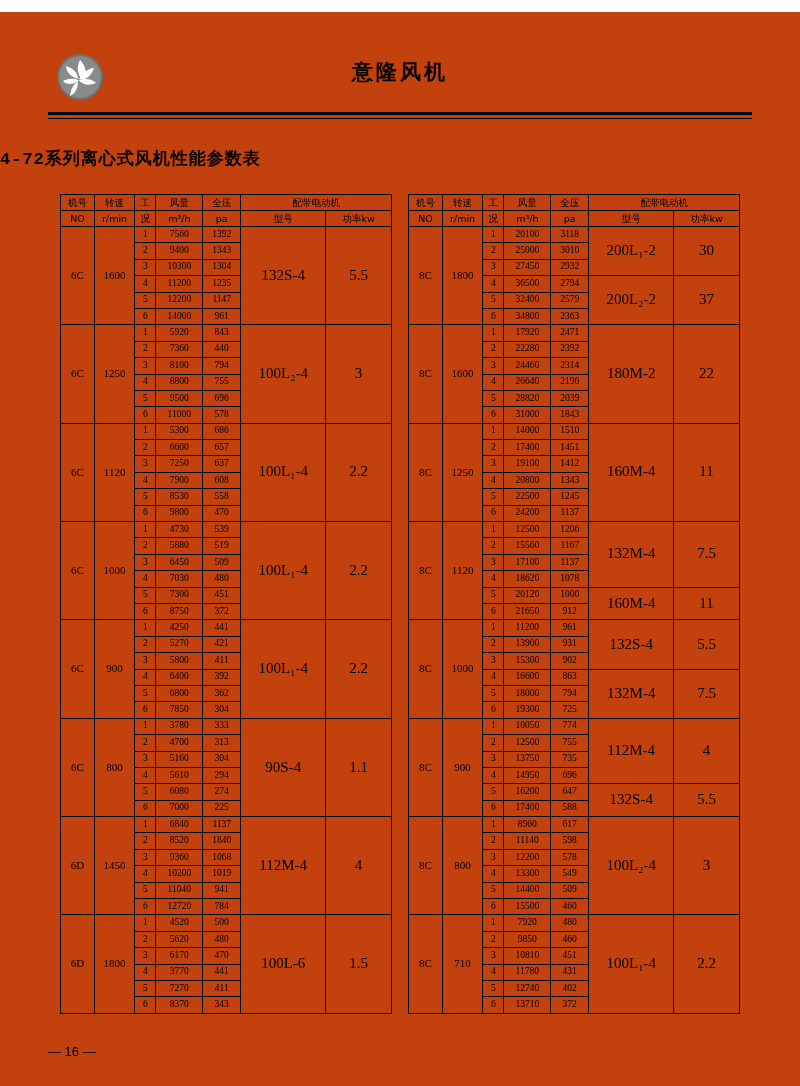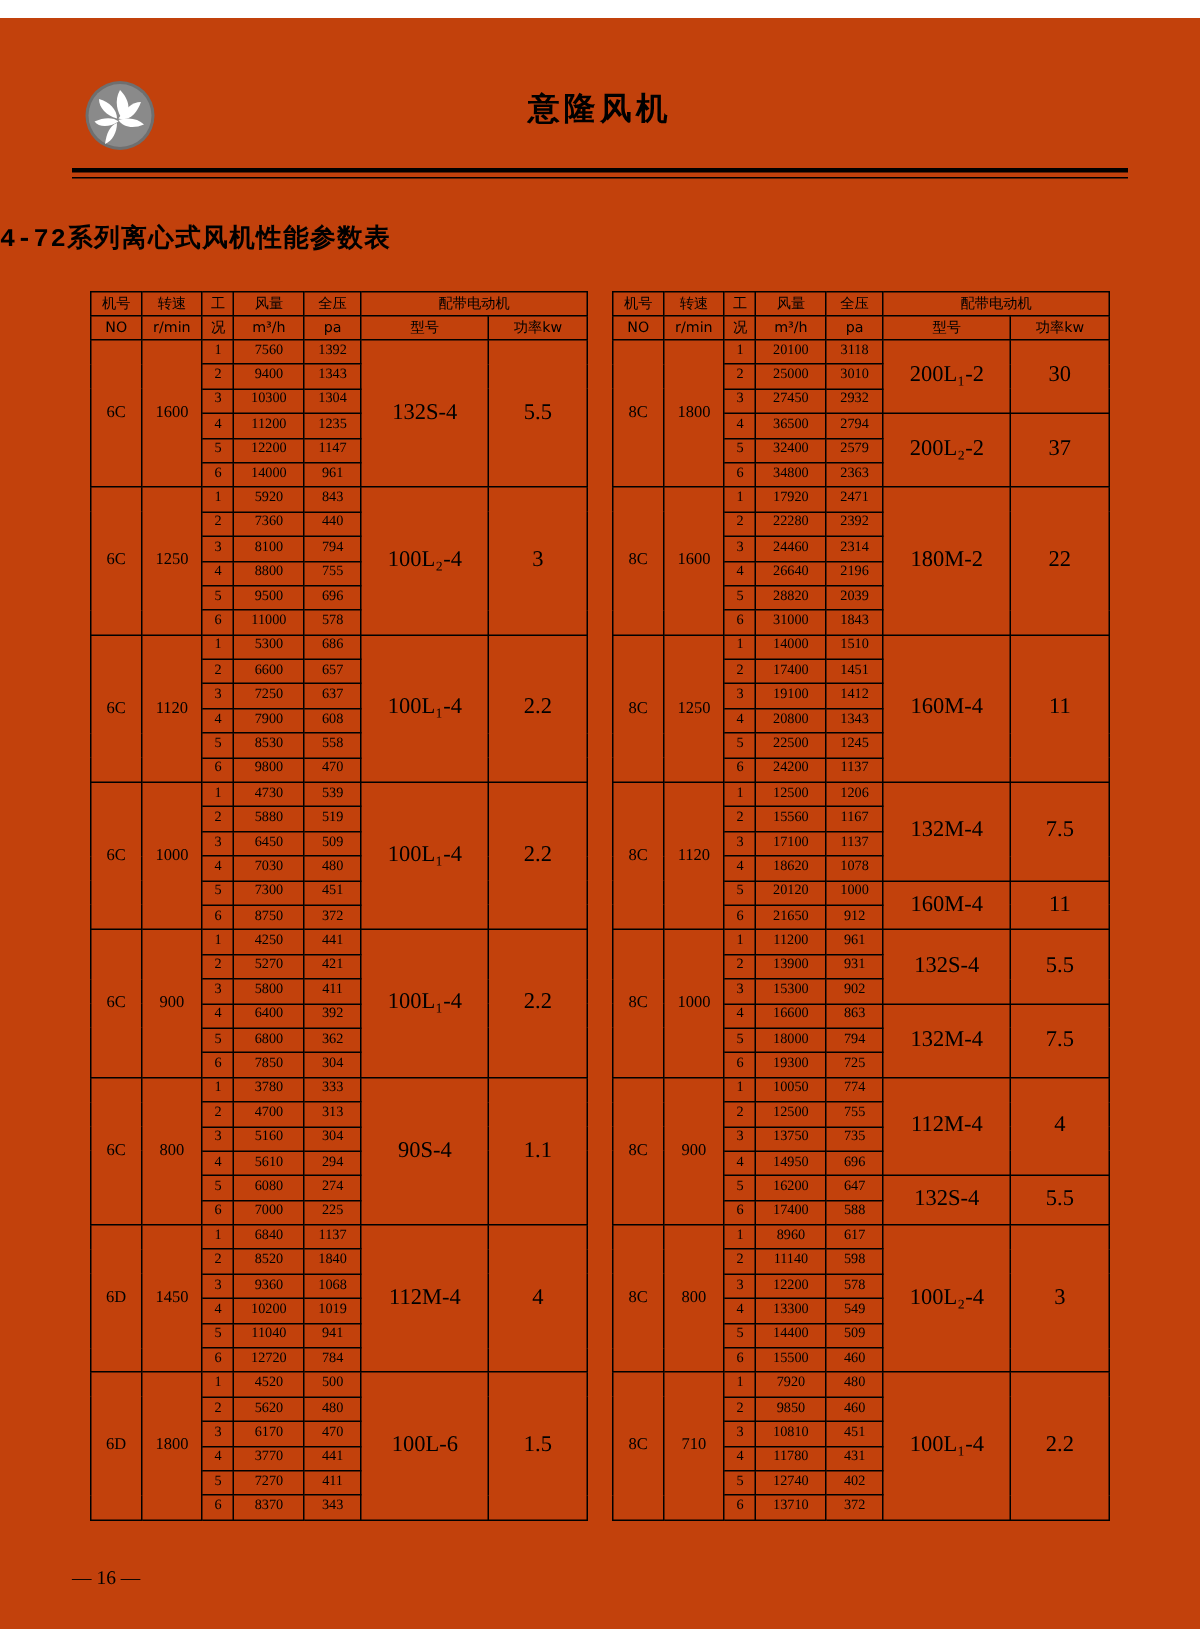--- a/index.html
+++ b/index.html
@@ -82,21 +82,21 @@
   col.c-no{width:32px;}
   col.c-rpm{width:38px;}
   col.c-gk{width:20px;}
   col.c-flow{width:44px;}
   col.c-pa{width:36px;}
   col.c-model{width:80px;}
   col.c-kw{width:62px;}
   
   .footer{
     position:absolute;left:48px;top:1032px;
-    font-family:Liberation Serif, serif;
+    font-family:Liberation Sans, sans-serif;
     font-size:13px;
   }
 </style>
 </head>
 <body>
 
 <div class="page">
 
   <div class="header">
     <div class="logo">

